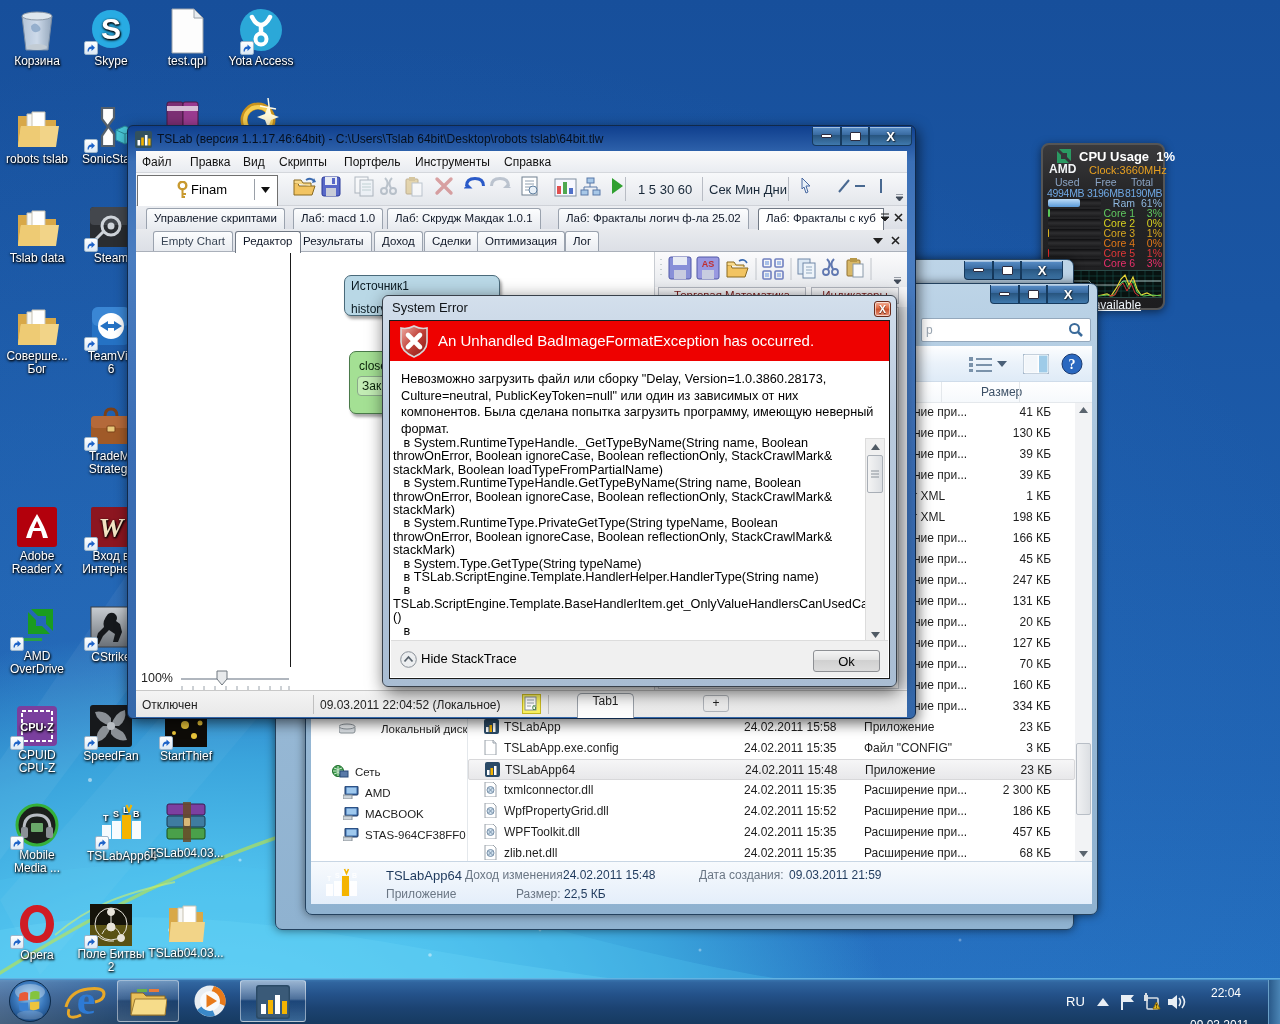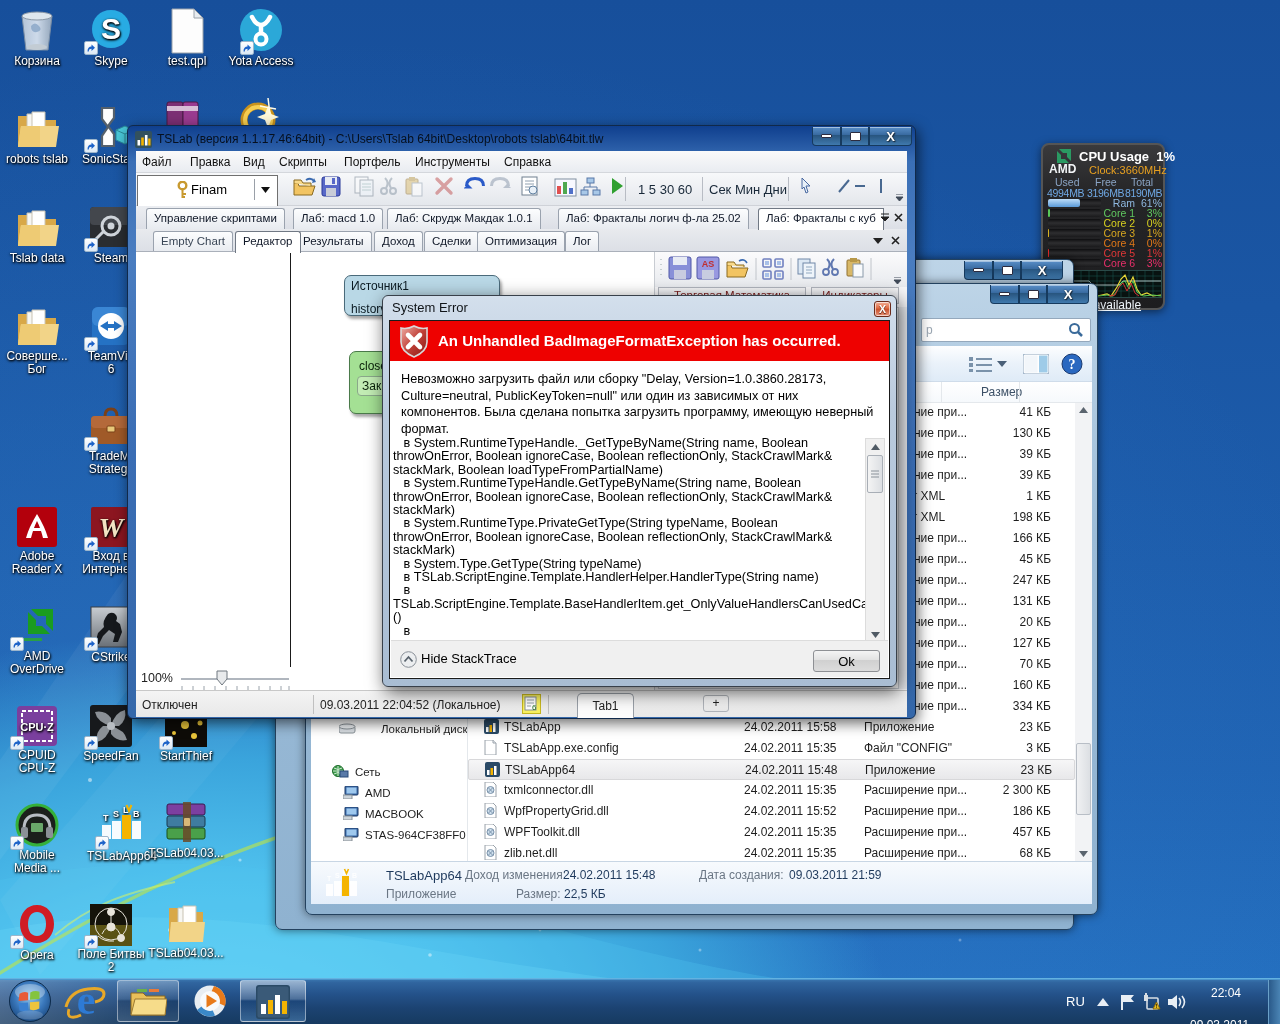--- a/index.html
+++ b/index.html
@@ -940,21 +940,21 @@
  <div id="statusbar">
   <span style="position:absolute;left:6px;top:7px">Отключен</span>
   <div class="vsep" style="left:177px;top:4px;height:19px;background:#c0c0c0"></div>
   <span style="position:absolute;left:184px;top:7px">09.03.2011 22:04:52 (Локальное)</span>
   <div style="position:absolute;left:386px;top:3px;width:19px;height:20px;background:#f8f060;border:1.5px solid #c8b820"><svg width="14" height="15" style="margin:1px">
             <rect x="1" y="1" width="11" height="13" fill="#fff" stroke="#8a9298"></rect>
             <path d="M3,4 h7 M3,7 h7 M3,10 h4" stroke="#98a2aa"></path>
             <text x="8" y="14" font-size="8" fill="#207020">6</text>
           </svg></div>
   <div class="vsep" style="left:412px;top:4px;height:19px;background:#c0c0c0"></div>
-  <div style="position:absolute;left:441px;top:2px;width:57px;height:25px;background:#fcfcfc;border:1px solid #9aa0a8;border-bottom:none;border-radius:5px 5px 0 0;text-align:center;padding-top:5px">Tab1</div>
+  <div style="position:absolute;left:441px;top:2px;width:57px;height:25px;background:#fcfcfc;border:1px solid #9aa0a8;border-bottom:none;border-radius:5px 5px 0 0;text-align:center;">Tab1</div>
   <div style="position:absolute;left:567px;top:4px;width:26px;height:17px;background:linear-gradient(180deg,#fcfcfc,#e8e8e8);border:1px solid #b0b4ba;border-radius:3px;text-align:center;line-height:15px">+</div>
  </div>
 </div>
 
 <div id="sysdlg">
  <span style="position:absolute;left:9px;top:4px;font-size:13px;color:#101418">System Error</span>
  <div style="position:absolute;right:5px;top:5px;width:17px;height:16px;background:linear-gradient(180deg,#f2b098,#e06a42 45%,#c8502a 50%,#e8947a);border:1px solid #6a2a1a;border-radius:3px;box-shadow:inset 0 0 0 1px rgba(255,255,255,.6)">
   <span style="position:absolute;left:0;top:1px;width:15px;text-align:center;color:#fff;font-weight:bold;font-size:10.5px;text-shadow:0 1px 1px #5a2010">X</span>
  </div>
  <div class="inner">
@@ -963,21 +963,21 @@
             <defs>
               <linearGradient id="sh" x1="0" y1="0" x2="1" y2="1">
                 <stop offset="0" stop-color="#f0b0a8"></stop>
                 <stop offset=".5" stop-color="#c04038"></stop>
                 <stop offset="1" stop-color="#8a1812"></stop>
               </linearGradient>
             </defs>
             <path d="M15,2 C19,4 24,5 28,4 L28,18 C28,26 22,30 15,33 C8,30 2,26 2,18 L2,4 C6,5 11,4 15,2 Z" fill="url(#sh)" stroke="#d8d8d8" stroke-width="1.6"></path>
             <path d="M9,11 L21,23 M21,11 L9,23" stroke="#fff" stroke-width="4.6" stroke-linecap="round"></path>
           </svg>
-   <span style="position:absolute;left:48px;top:11px;font-weight:bold;font-size:15px;color:#fff">An Unhandled BadImageFormatException has occurred.</span>
+   <span style="position:absolute;left:48px;top:11px;font-weight:normal;font-size:15px;color:#fff">An Unhandled BadImageFormatException has occurred.</span>
   </div>
   <div id="dlgbody">Невозможно загрузить файл или сборку "Delay, Version=1.0.3860.28173,
 Culture=neutral, PublicKeyToken=null" или один из зависимых от них
 компонентов. Была сделана попытка загрузить программу, имеющую неверный
 формат.</div>
   <div id="stackbox">   в System.RuntimeTypeHandle._GetTypeByName(String name, Boolean
 throwOnError, Boolean ignoreCase, Boolean reflectionOnly, StackCrawlMark&amp;
 stackMark, Boolean loadTypeFromPartialName)
    в System.RuntimeTypeHandle.GetTypeByName(String name, Boolean
 throwOnError, Boolean ignoreCase, Boolean reflectionOnly, StackCrawlMark&amp;

